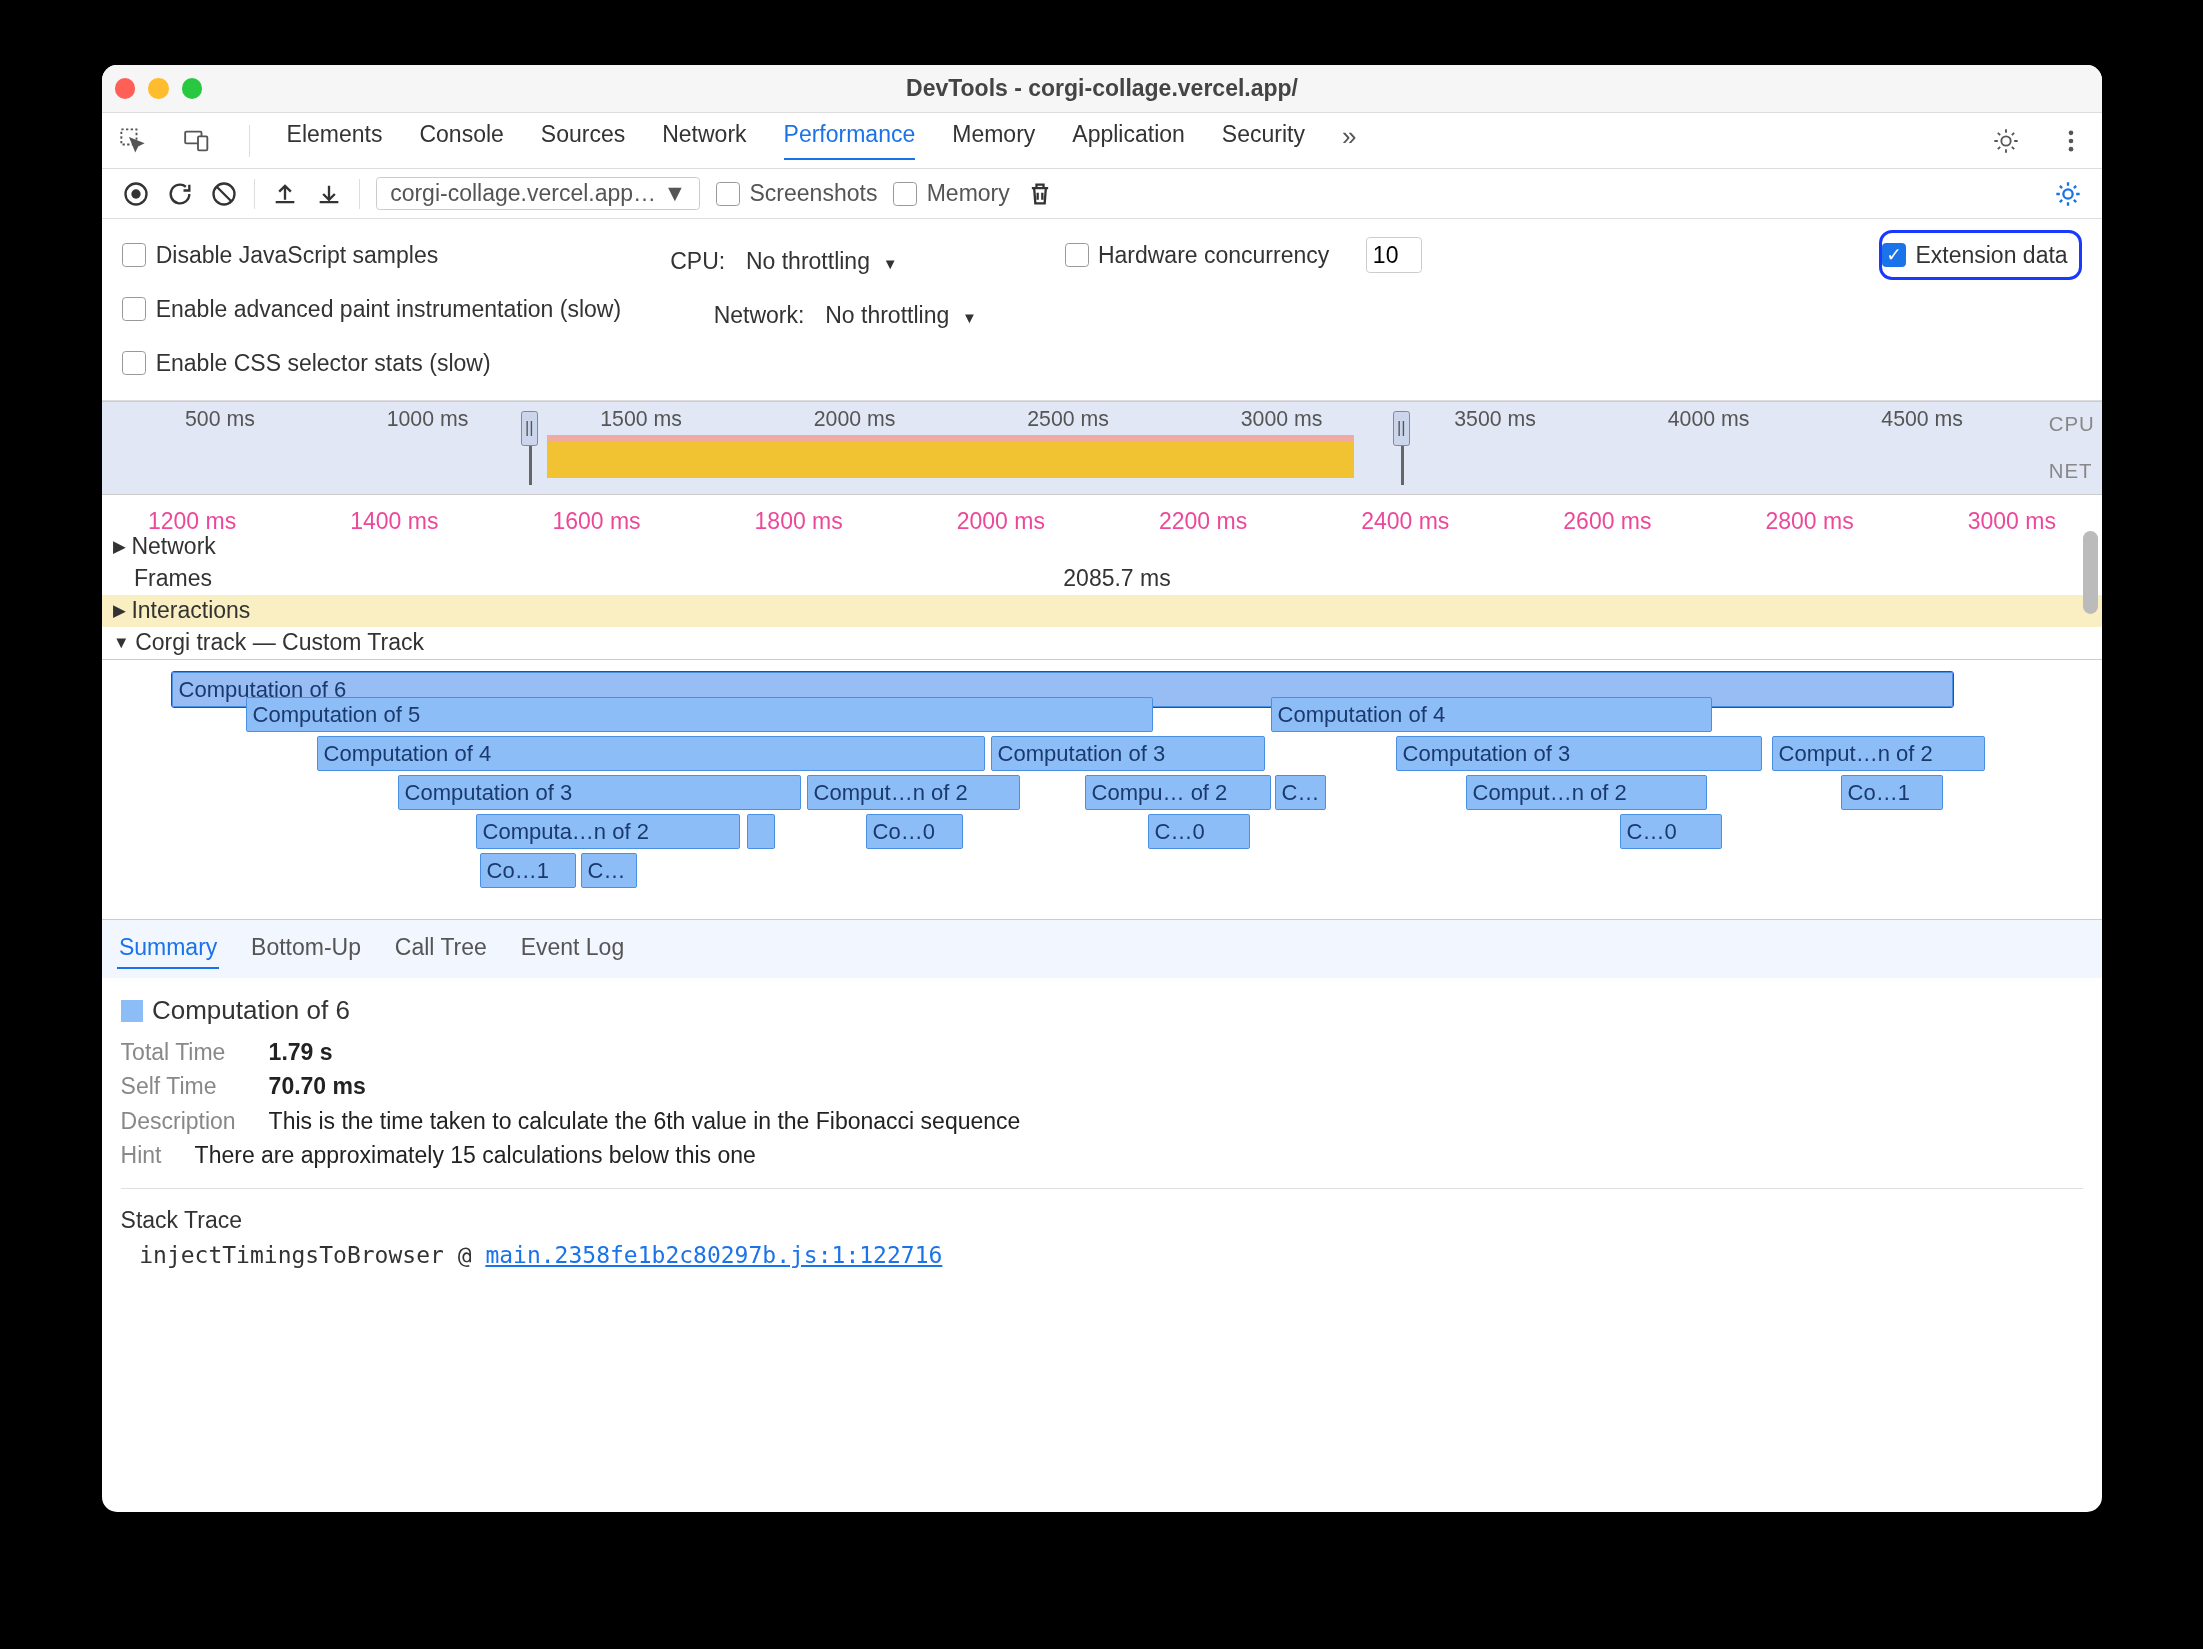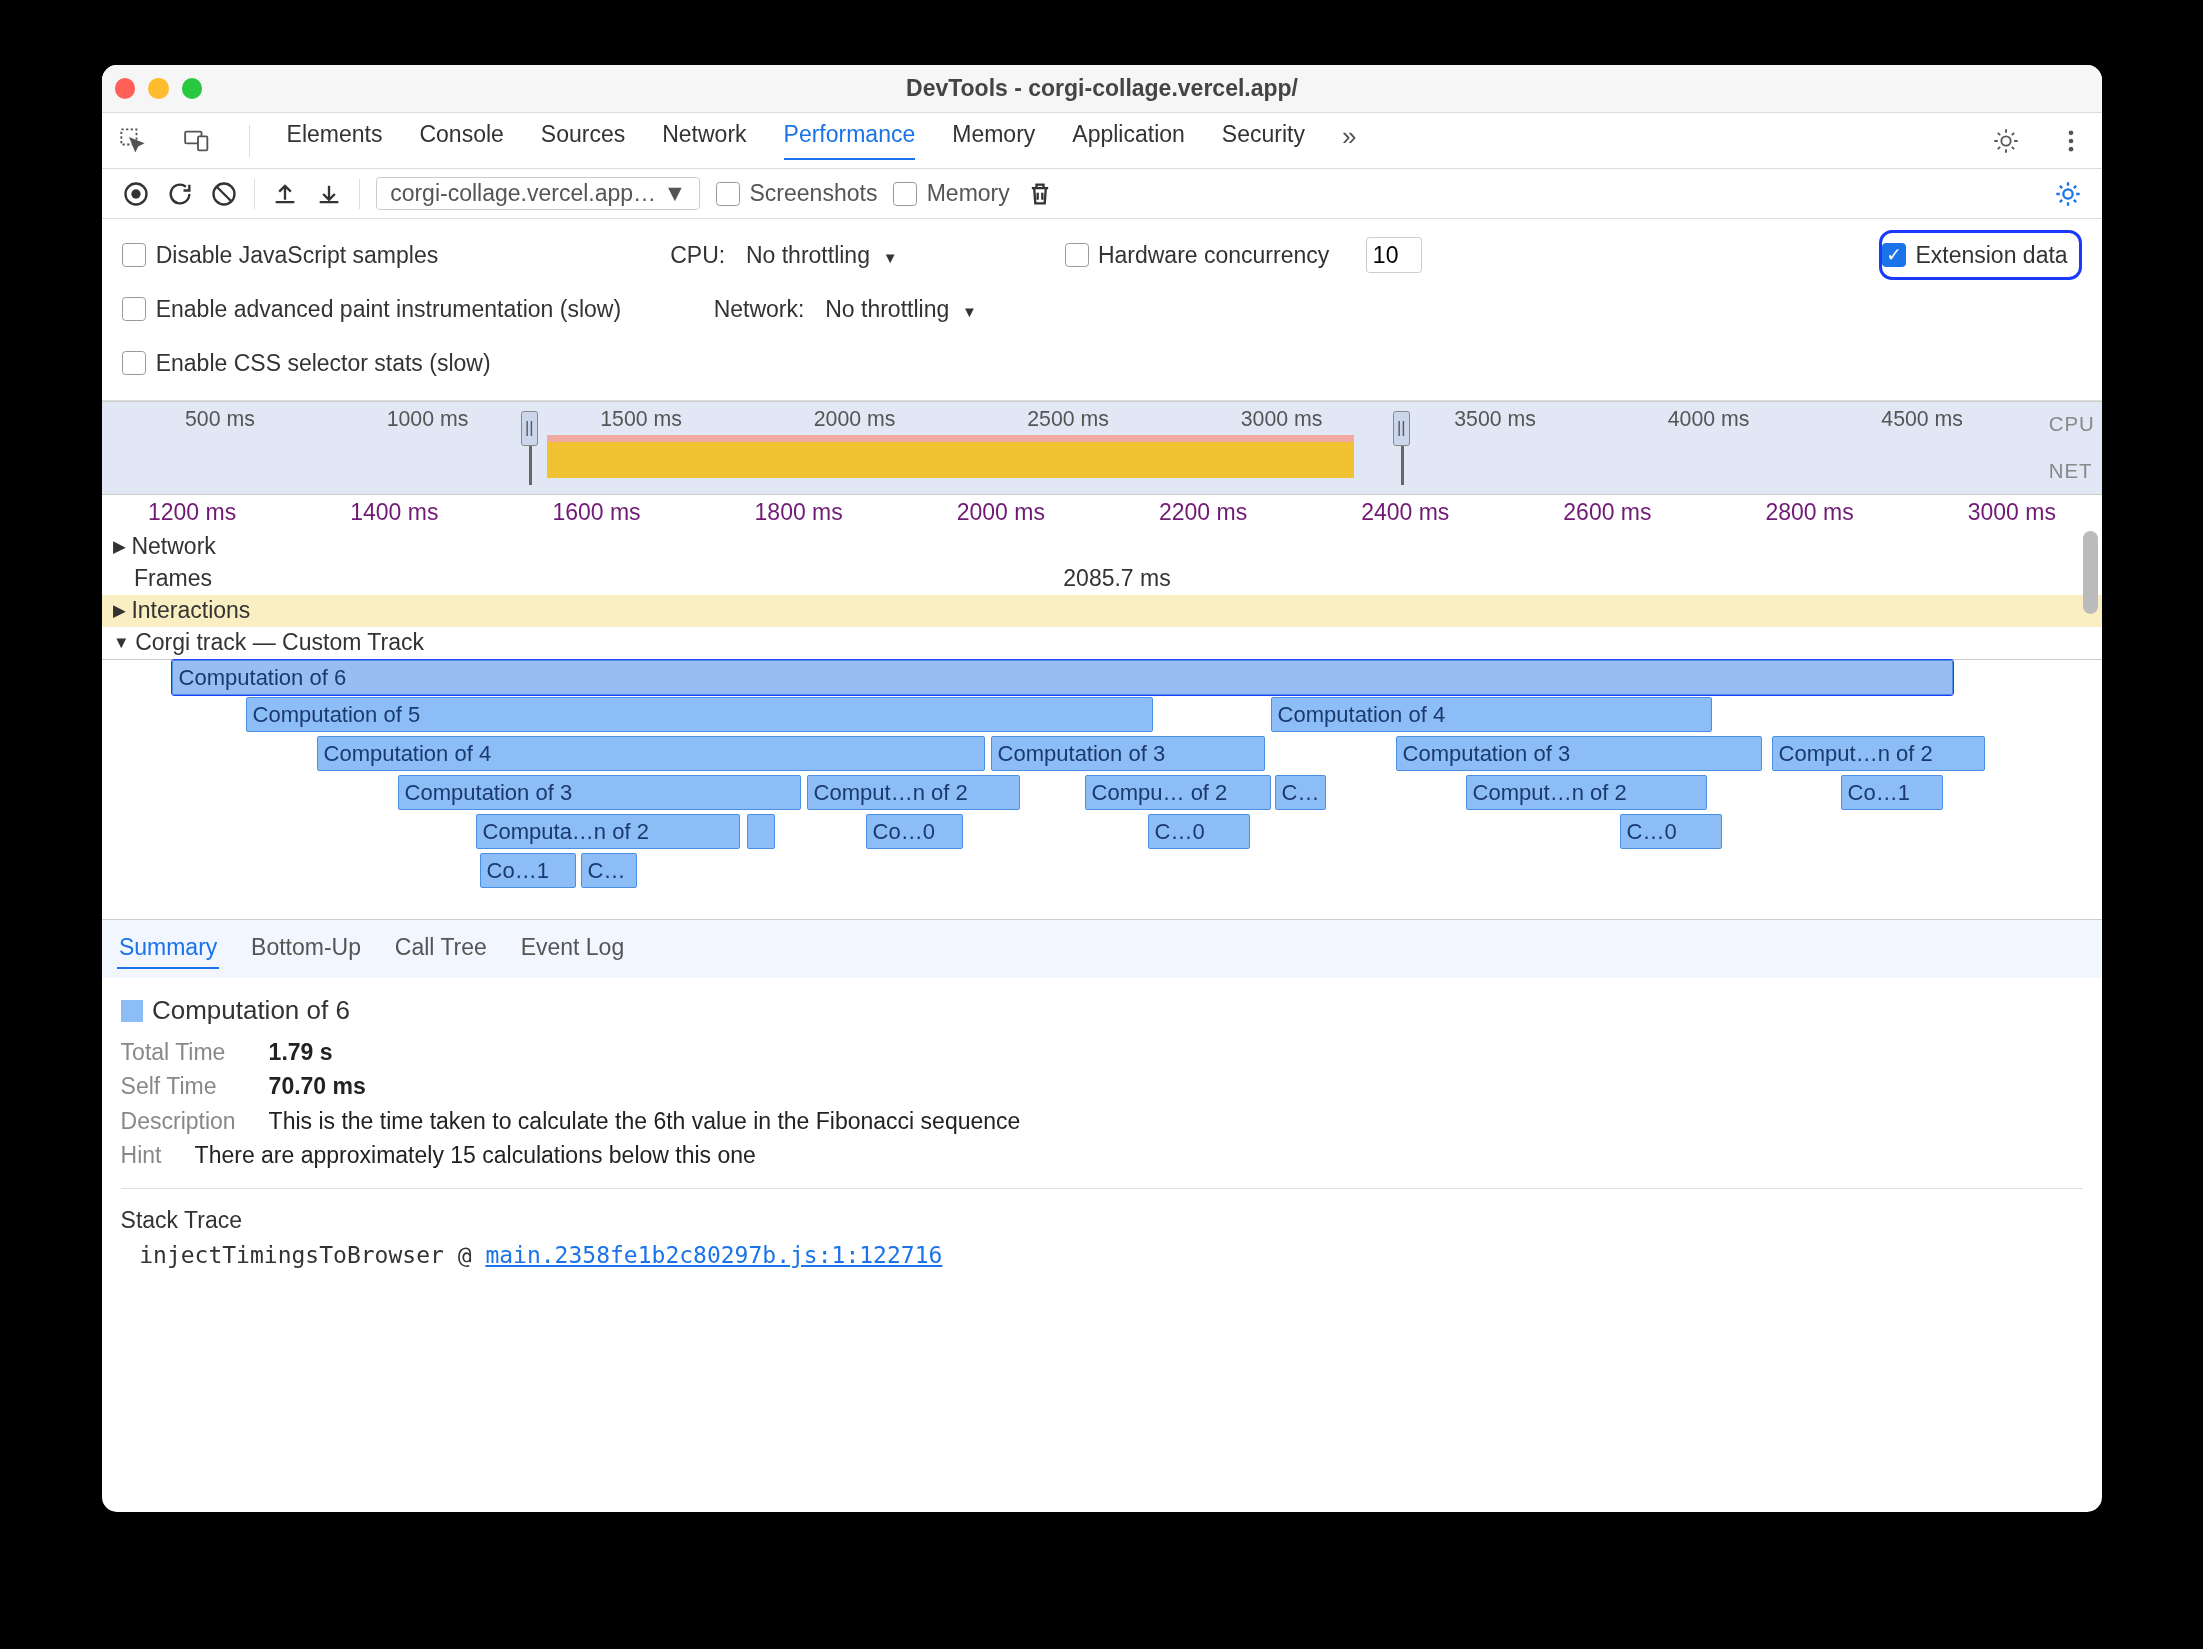--- a/index.html
+++ b/index.html
@@ -18,35 +18,35 @@
 .tab { color: #333; padding-bottom: 9.3px; }
 .tab.active { color: #1a73e8; border-bottom: 2.8px solid #1a73e8; }
 .toolbar2 { height: 50px; border-bottom: 0.9px solid #ddd; display: flex; align-items: center; gap: 16px; padding: 0 20.4px; color: #555; }
 .toolbar2 .ico { width: 28px; height: 28px; }
 .settingsrow { padding: 9.3px 20.4px; border-bottom: 0.9px solid #ddd; color: #333; }
 .settingsline { display: flex; align-items: center; gap: 37px; height: 54px; }
 .checkbox { display: flex; align-items: center; gap: 9.3px; }
 .checkbox .box { width: 24px; height: 24px; border: 1.4px solid #999; border-radius: 3.7px; }
 .checkbox .box.checked { background: #1a73e8; border-color: #1a73e8; }
 .checkbox .box.checked::after { content: "✓"; color: #fff; font-size: 18.6px; display: block; text-align: center; line-height: 22px; }
-.sel { display: flex; align-items: center; gap: 4px; }
+.sel { display: flex; align-items: center; gap: 4px; margin-top: 12px; }
 .sel .tri { font-size: 15px; }
 .hw-input { width: 56px; padding: 3.7px 5.6px; border: 0.9px solid #ccc; border-radius: 3.7px; font-size: 23px; }
 .highlight-box { border: 3.7px solid #1a39ff; border-radius: 13px; padding: 0 11px 0 0; display: flex; align-items: center; height: 50px; }
 .overview { height: 93px; background: #e1e7f5; border-top: 0.9px solid #ccc; position: relative; }
 .overview .ticks { position: absolute; top: 5.6px; left: 0; right: 56px; display: flex; justify-content: space-between; padding: 0 83px; color: #555; font-size: 21.3px; }
 .overview .bar { position: absolute; top: 33px; left: 445px; width: 807px; height: 43px; background: #f1c232; border-top: 7.4px solid #f0aaa2; }
 .overview .marker { position: absolute; top: 9.3px; width: 2.8px; height: 74px; background: #666; }
 .overview .marker.m0 { left: 427px; }
 .overview .marker.m1 { left: 1299px; }
 .overview .handle { position: absolute; top: 9.3px; width: 16.7px; height: 35px; border-radius: 2.8px; background: #cbd6ed; border: 0.9px solid #888; display: flex; align-items: center; justify-content: center; font-size: 16.7px; color: #555; }
 .overview .handle.h0 { left: 419px; }
 .overview .handle.h1 { left: 1291px; }
 .overview .labels { position: absolute; right: 7.4px; top: 11px; color: #888; font-size: 20.4px; letter-spacing: 0.9px; }
-.ruler { height: 37px; display: flex; justify-content: space-between; padding: 4px 46px; border-top: 0.9px solid #ccc; color: #701a75; }
+.ruler { height: 37px; display: flex; justify-content: space-between; padding: 13px 46px; border-top: 0.9px solid #ccc; color: #ec4899; }
 .trackhead { display: flex; align-items: center; gap: 5.6px; padding-left: 11px; color: #333; height: 32px; }
 .trackhead .arr { font-size: 16.7px; }
 .frames { padding-left: 30px; height: 32px; display: flex; align-items: center; justify-content: center; color: #333; }
 .interactions { background: #f1cf4a55; height: 32px; }
 .corgi { height: 32px; padding-left: 11px; }
 .flame-area { position: relative; height: 260px; border-top: 0.9px solid #ccc; }
 .flame { position: absolute; background: #8dbdf6; border: 0.9px solid #4a90e2; color: #1a3a6e; padding: 0 5.6px; font-size: 22px; height: 35px; line-height: 33px; overflow: hidden; white-space: nowrap; border-radius: 1.9px; }
 .flame.sel { background: #97bdf4; outline: 1.9px solid #2a3aff; }
 .detail-tabs { border-top: 0.9px solid #ccc; display: flex; gap: 30px; padding: 9.3px 15px; background: #f2f6ff; }
 .detail-tab { color: #555; padding: 5.6px 1.9px; }

